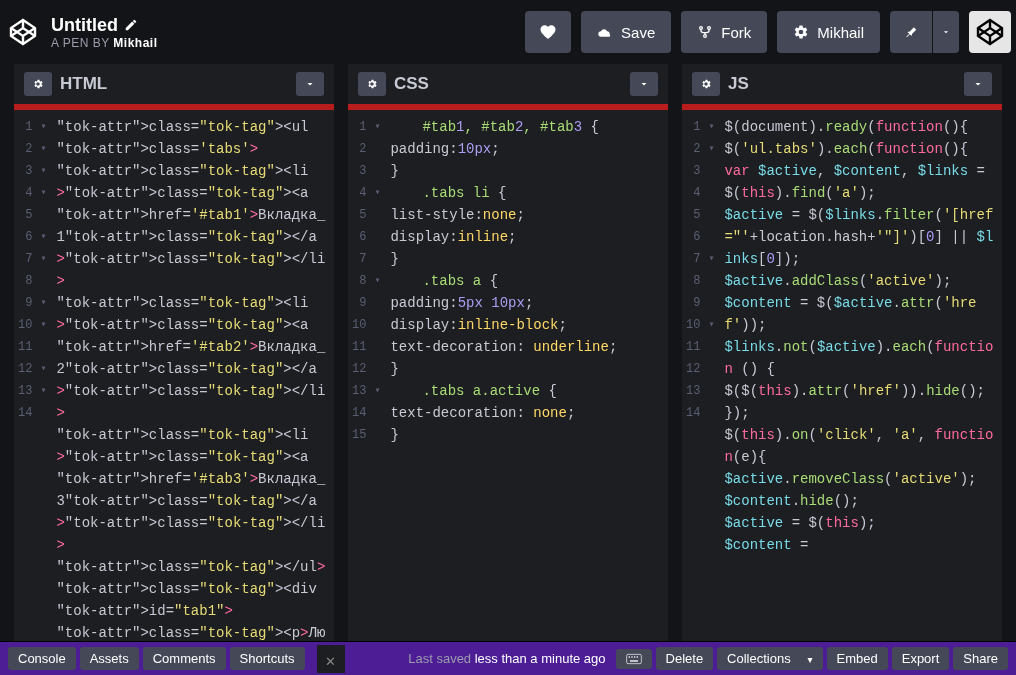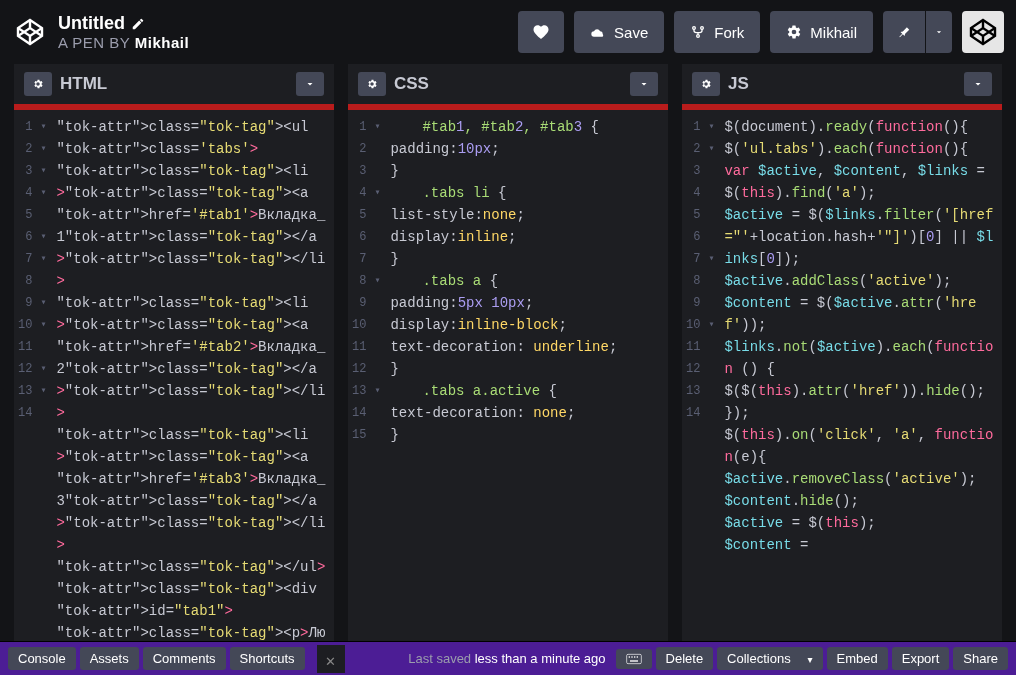--- a/index.html
+++ b/index.html
@@ -10,33 +10,33 @@
   font-size: 14px;
   width: 1016px;
   height: 675px;
   overflow: hidden;
   display: flex;
   flex-direction: column;
 }
 .header {
   display: flex;
   align-items: center;
-  padding: 8px 12px;
+  padding: 8px 5px;
   background: #131417;
   gap: 10px;
   height: 64px;
 }
 .logo-box {
   width: 36px; height: 36px;
   display: flex; align-items: center; justify-content: center;
 }
 .title-area { flex: 0 0 auto; margin-right: auto; }
 .title-row { display: flex; align-items: center; gap: 6px; }
 .pen-title { color: #fff; font-size: 18px; font-weight: 600; }
-.subtitle { font-size: 15px; color: #9b9dad; letter-spacing: 0.5px; }
+.subtitle { font-size: 12px; color: #9b9dad; letter-spacing: 0.5px; }
 .subtitle .author { color: #fff; font-weight: 600; }
 .btn {
   background: #444857;
   border: none;
   color: #fff;
   padding: 0 16px;
   height: 42px;
   border-radius: 4px;
   display: inline-flex;
   align-items: center;

